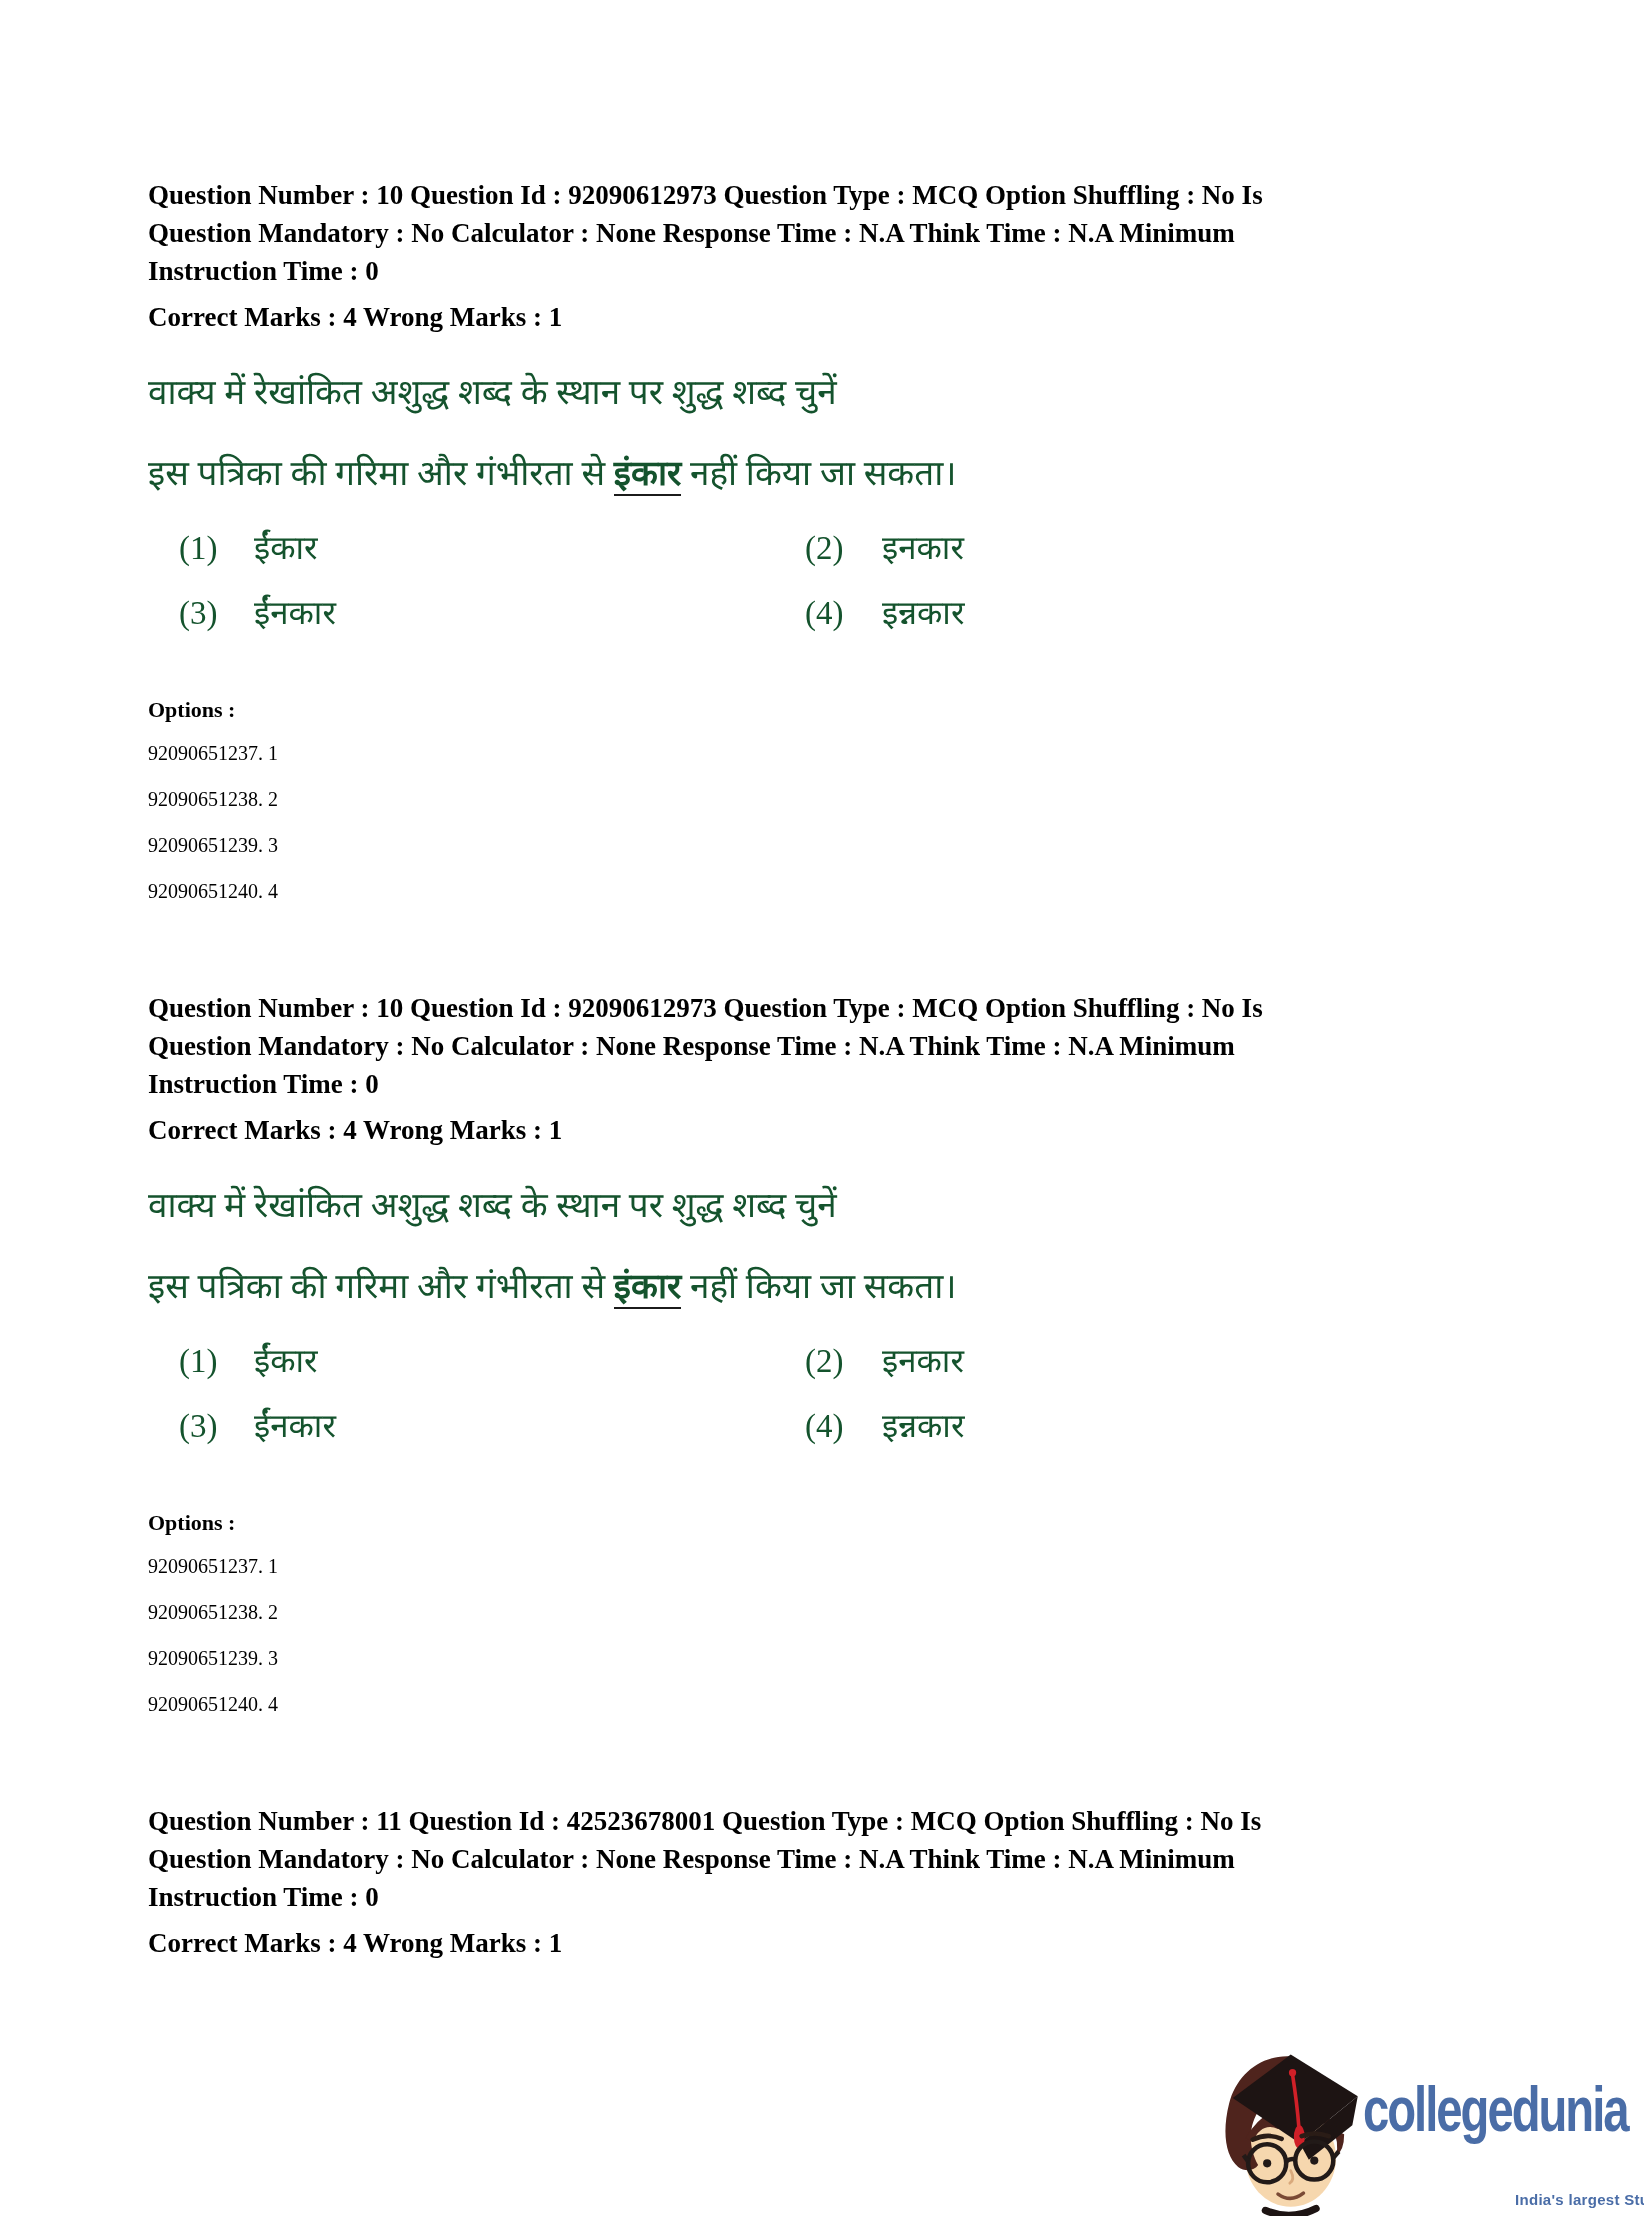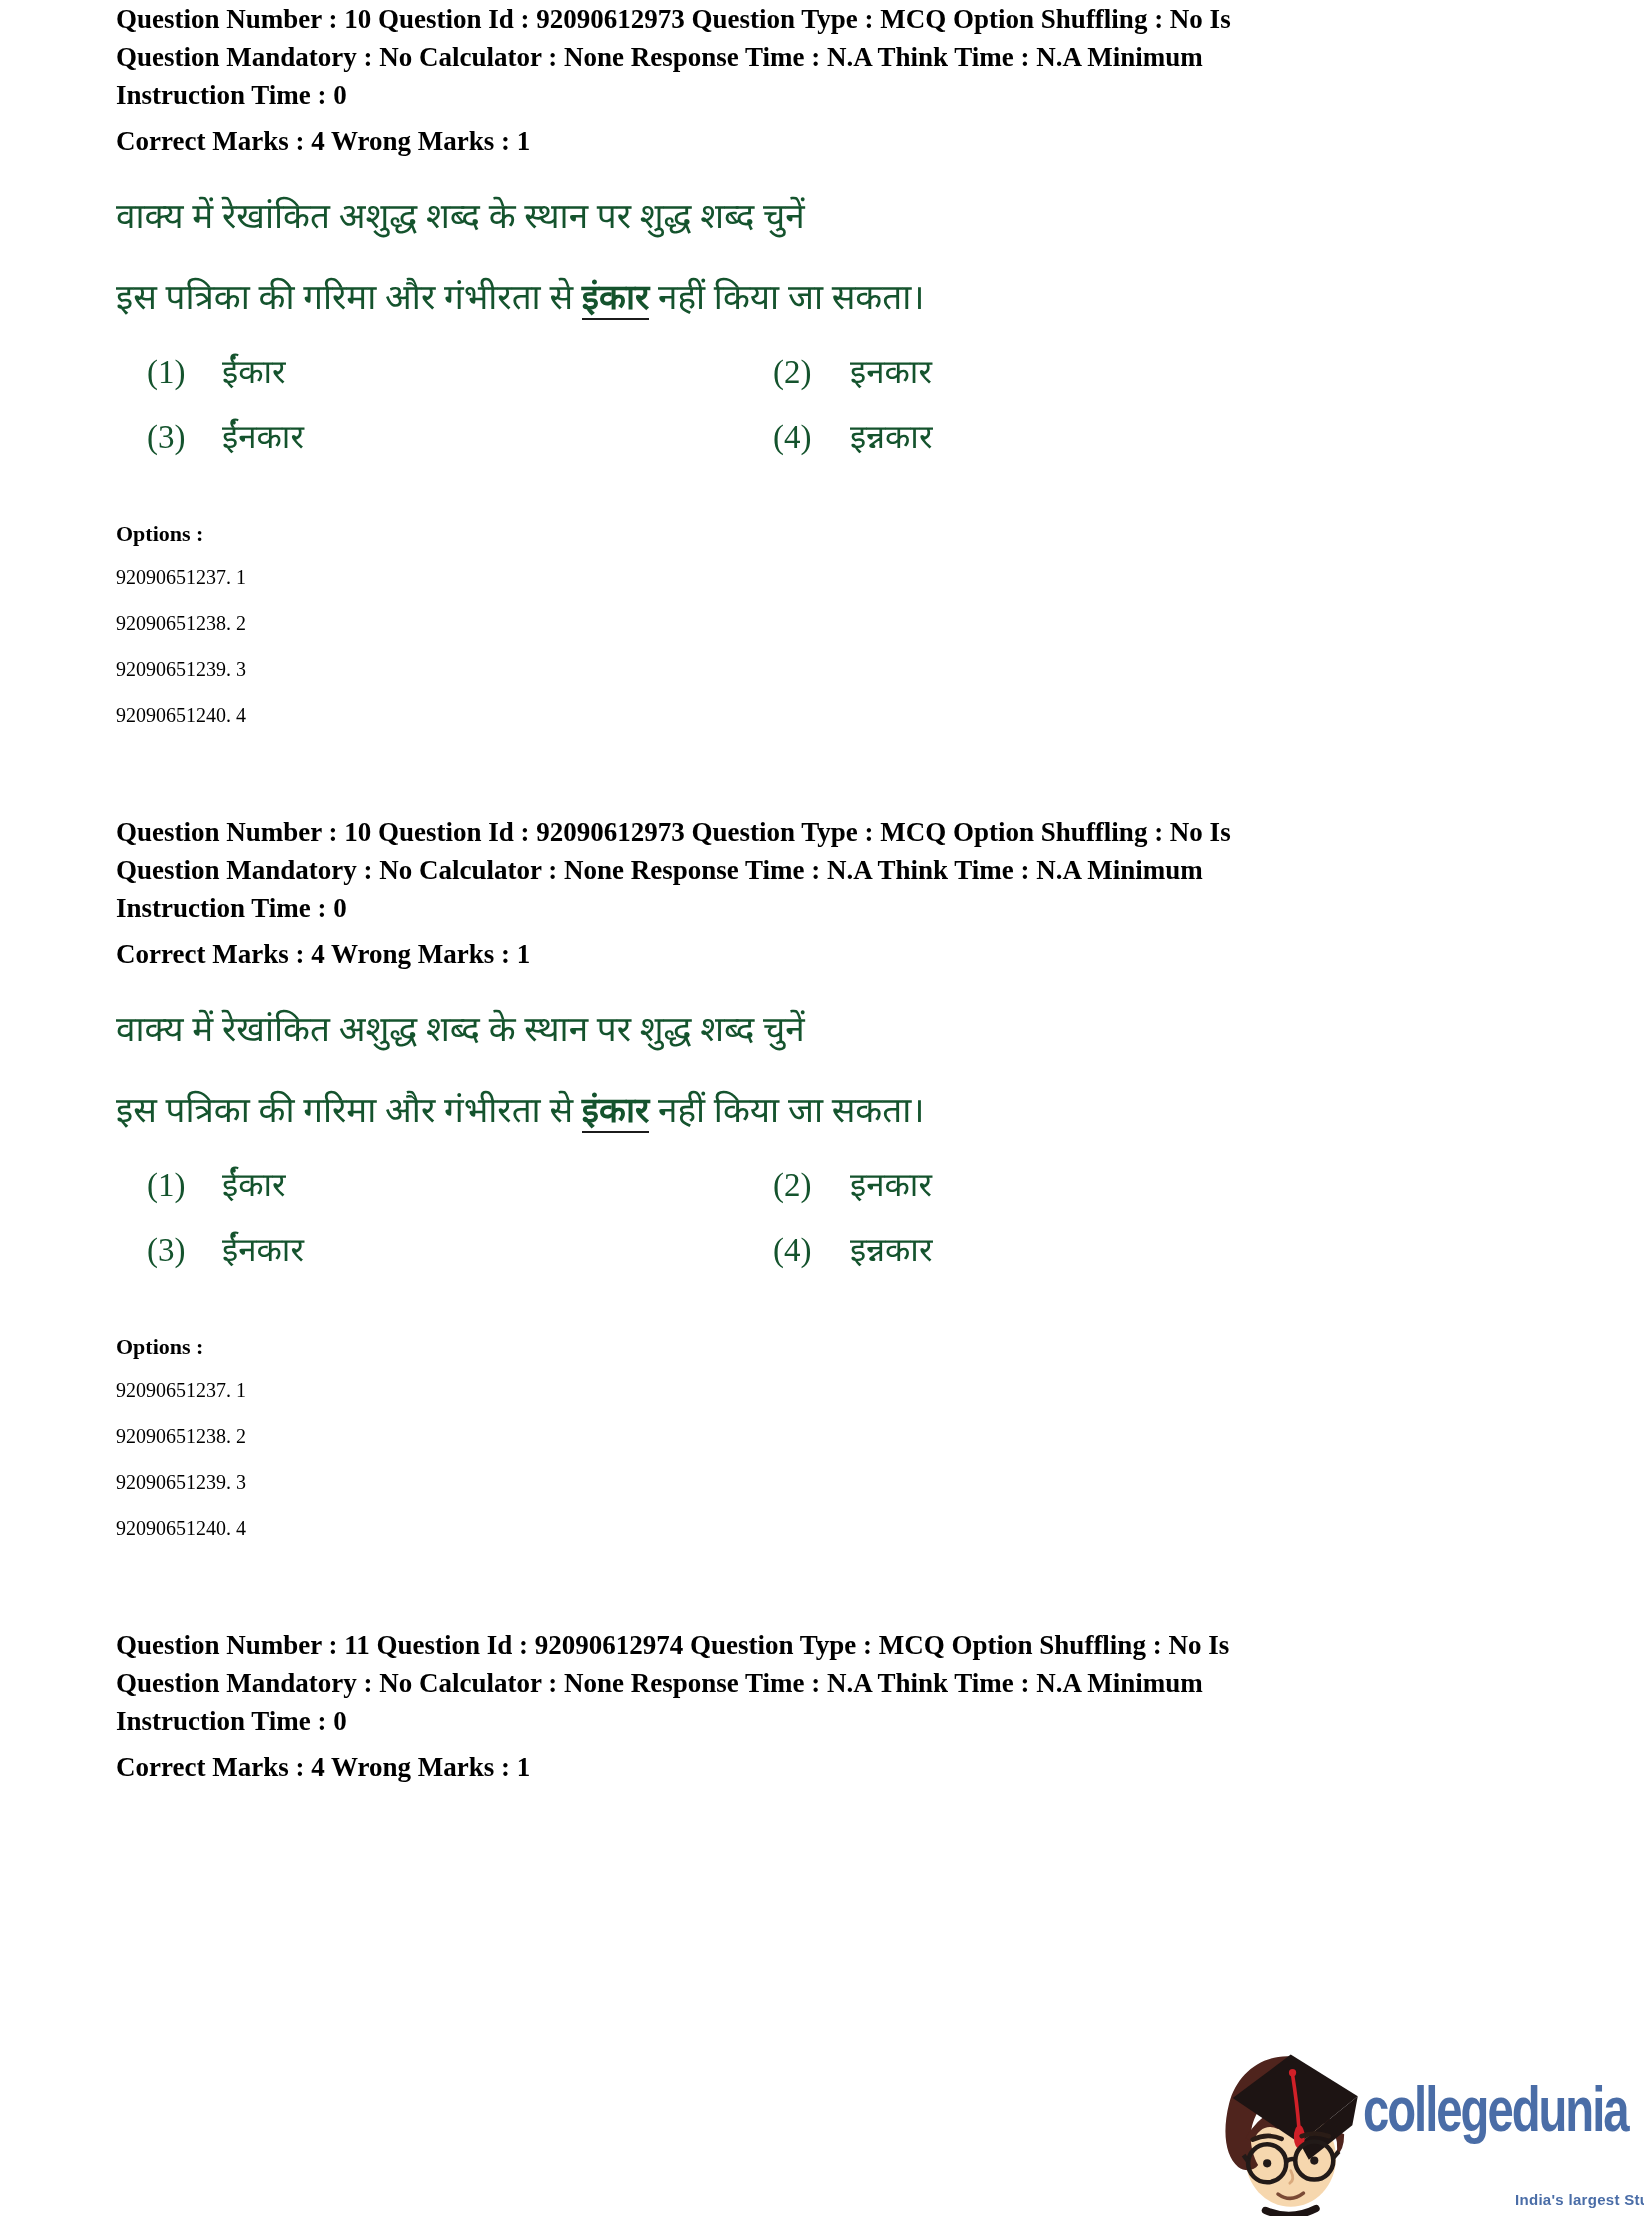--- a/index.html
+++ b/index.html
@@ -7,23 +7,24 @@
     position:relative;
     width:1644px;
     height:2217px;
     background:#ffffff;
     overflow:hidden;
     font-family:"Liberation Serif", serif;
     color:#000000;
   }
   .content {
     position:absolute;
-    left:116px;
+    left:148px;
     top:0;
     width:1397px;
+    padding-top:176px;
   }
   .qblock { margin-bottom:75px; }
   .qblock.header-only { margin-bottom:0; }
   .meta-line {
     font-weight:700;
     font-size:27px;
     line-height:38px;
     white-space:nowrap;
   }
   .marks {
@@ -176,21 +177,21 @@
       <div class="opt-ids">
         <div>92090651237. 1</div>
         <div>92090651238. 2</div>
         <div>92090651239. 3</div>
         <div>92090651240. 4</div>
       </div>
     </section>
 
     <section class="qblock header-only">
       <div class="meta">
-        <div class="meta-line">Question Number : 11 Question Id : 92090612974 Question Type : MCQ Option Shuffling : No Is</div>
+        <div class="meta-line">Question Number : 11 Question Id : 42523678001 Question Type : MCQ Option Shuffling : No Is</div>
         <div class="meta-line">Question Mandatory : No Calculator : None Response Time : N.A Think Time : N.A Minimum</div>
         <div class="meta-line">Instruction Time : 0</div>
       </div>
       <div class="marks">Correct Marks : 4 Wrong Marks : 1</div>
     </section>
 
   </main>
 
   <footer class="brand">
     <svg class="mascot" viewBox="0 0 170 180" xmlns="http://www.w3.org/2000/svg">

